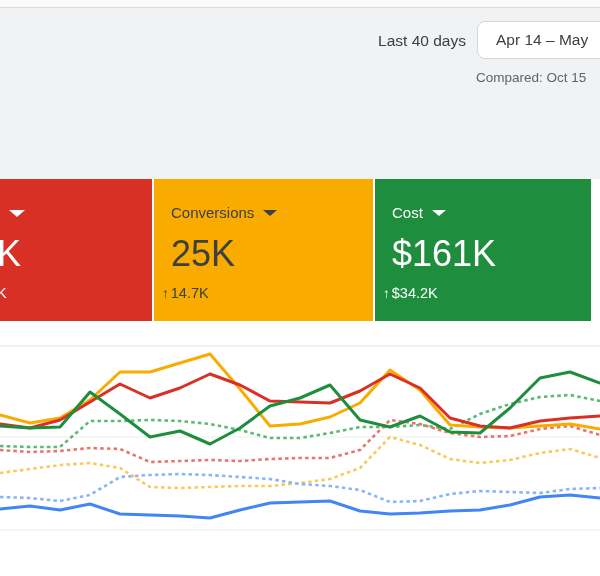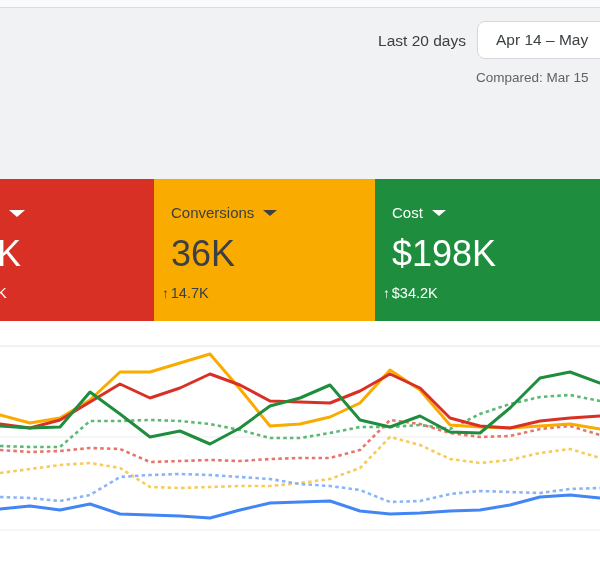--- a/index.html
+++ b/index.html
@@ -21,21 +21,21 @@
   .date-box {
     position:absolute; top:21px; left:477px; width:160px; height:38px;
     background:#ffffff; border:1px solid #d5d7da; border-radius:8px;
     box-sizing:border-box; cursor:pointer;
   }
   .date-box span { display:block; padding-left:18px; line-height:36px; font-size:15.5px; color:#3c4043; white-space:nowrap; }
   .compared-label { position:absolute; top:70px; left:476px; font-size:13.5px; color:#5f6368; white-space:nowrap; }
 
   
   .cards { position:absolute; top:179px; left:0; width:600px; height:142px; }
-  .card { position:absolute; top:0; height:142px; cursor:pointer;padding-left:25px; }
+  .card { position:absolute; top:0; height:142px; cursor:pointer; }
   .card-red   { left:0;     width:152px; color:#ffffff; }
   .card-yellow{ left:154px; width:219px; color:#3c4043; }
   .card-green { left:375px; width:216px; color:#ffffff; }
   .card .label { position:absolute; left:17px; top:25px; font-size:15px; display:flex; align-items:center; white-space:nowrap; }
   .tri {
     width:0; height:0; display:inline-block;
     border-left:7px solid transparent; border-right:7px solid transparent;
     border-top:6px solid currentColor; margin-left:9px;
   }
   .card .value { position:absolute; left:17px; top:56px; font-size:36px; line-height:38px; white-space:nowrap; }
@@ -54,53 +54,53 @@
   .chart-svg { position:absolute; top:0; left:0; width:600px; height:576px; }
 </style>
 </head>
 <body>
 
 <div class="page">
 
   <div class="top-strip"></div>
   <div class="header-bg"></div>
 
-  <span class="preset-label">Last 20 days</span>
+  <span class="preset-label">Last 40 days</span>
 
   <div class="date-box">
     <span>Apr 14 – May</span>
   </div>
 
-  <div class="compared-label">Compared: Mar 15</div>
+  <div class="compared-label">Compared: Oct 15</div>
 
   <div class="cards">
 
     <div class="card card-red" style="background: rgb(217, 48, 37);">
       <span class="tri tri-abs"></span>
       <div class="value">K</div>
       <div class="delta">K</div>
     </div>
 
     <div class="card card-yellow" style="background: rgb(249, 171, 0);">
       <div class="label">
         <span>Conversions</span>
         <span class="tri"></span>
       </div>
-      <div class="value">36K</div>
+      <div class="value">25K</div>
       <div class="delta">
         <span class="arrow">↑</span><span>14.7K</span>
       </div>
     </div>
 
     <div class="card card-green" style="background: rgb(30, 142, 62);">
       <div class="label">
         <span>Cost</span>
         <span class="tri"></span>
       </div>
-      <div class="value">$198K</div>
+      <div class="value">$161K</div>
       <div class="delta">
         <span class="arrow">↑</span><span>$34.2K</span>
       </div>
     </div>
 
   </div>
 
   <svg id="chart-svg" class="chart-svg" viewBox="0 0 600 576" xmlns="http://www.w3.org/2000/svg">
       <line x1="0" x2="600" y1="346" y2="346" stroke="#e3e4e6" stroke-width="1"></line>
       <line x1="0" x2="600" y1="437" y2="437" stroke="#ededee" stroke-width="1"></line>

